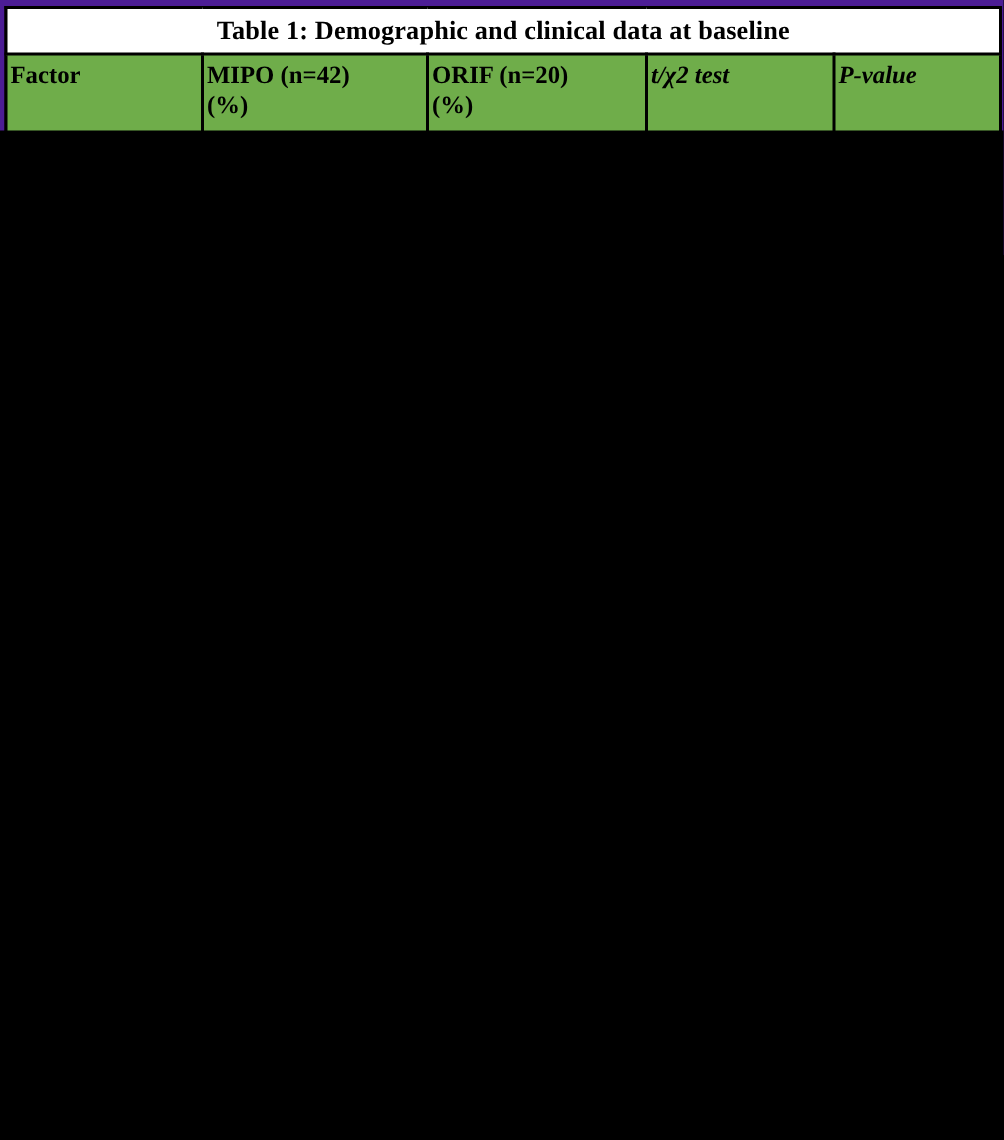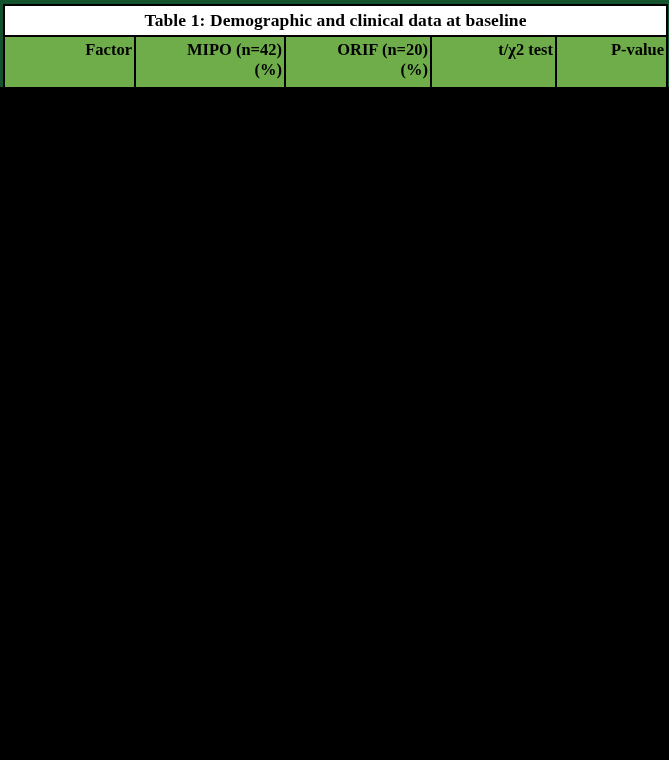--- a/index.html
+++ b/index.html
@@ -11,21 +11,21 @@
     width: 669px;
     height: 760px;
     overflow: hidden;
     font-family: "Liberation Serif", "DejaVu Serif", serif;
   }
 
   #page {
     position: relative;
     width: 669px;
     height: 760px;
-    background: #14532d;
+    background: #4c1d95;
   }
 
   
   .table-wrap {
     position: absolute;
     left: 3px;
     top: 4px;
     width: 663px;
   }
 
@@ -49,31 +49,32 @@
     font-size: 17.5px;
     line-height: 1.05;
     letter-spacing: 0.1px;
   }
 
   
   tr.header-row th {
     background: #6FAD4A;
     color: #000000;
     border: 2px solid #000000;
-    text-align: right;
+    text-align: left;
     vertical-align: top;
     height: 49px;
     padding: 3px 2px 0 2px;
     font-weight: bold;
     font-size: 16.5px;
     line-height: 1.22;
     white-space: pre-line;
   }
 
   tr.header-row th.italic-head {
+    font-style: italic;
     vertical-align: top;
   }
 
   
   col.c-factor  { width: 131px; }
   col.c-mipo    { width: 150px; }
   col.c-orif    { width: 146px; }
   col.c-test    { width: 125px; }
   col.c-pvalue  { width: 111px; }
 

